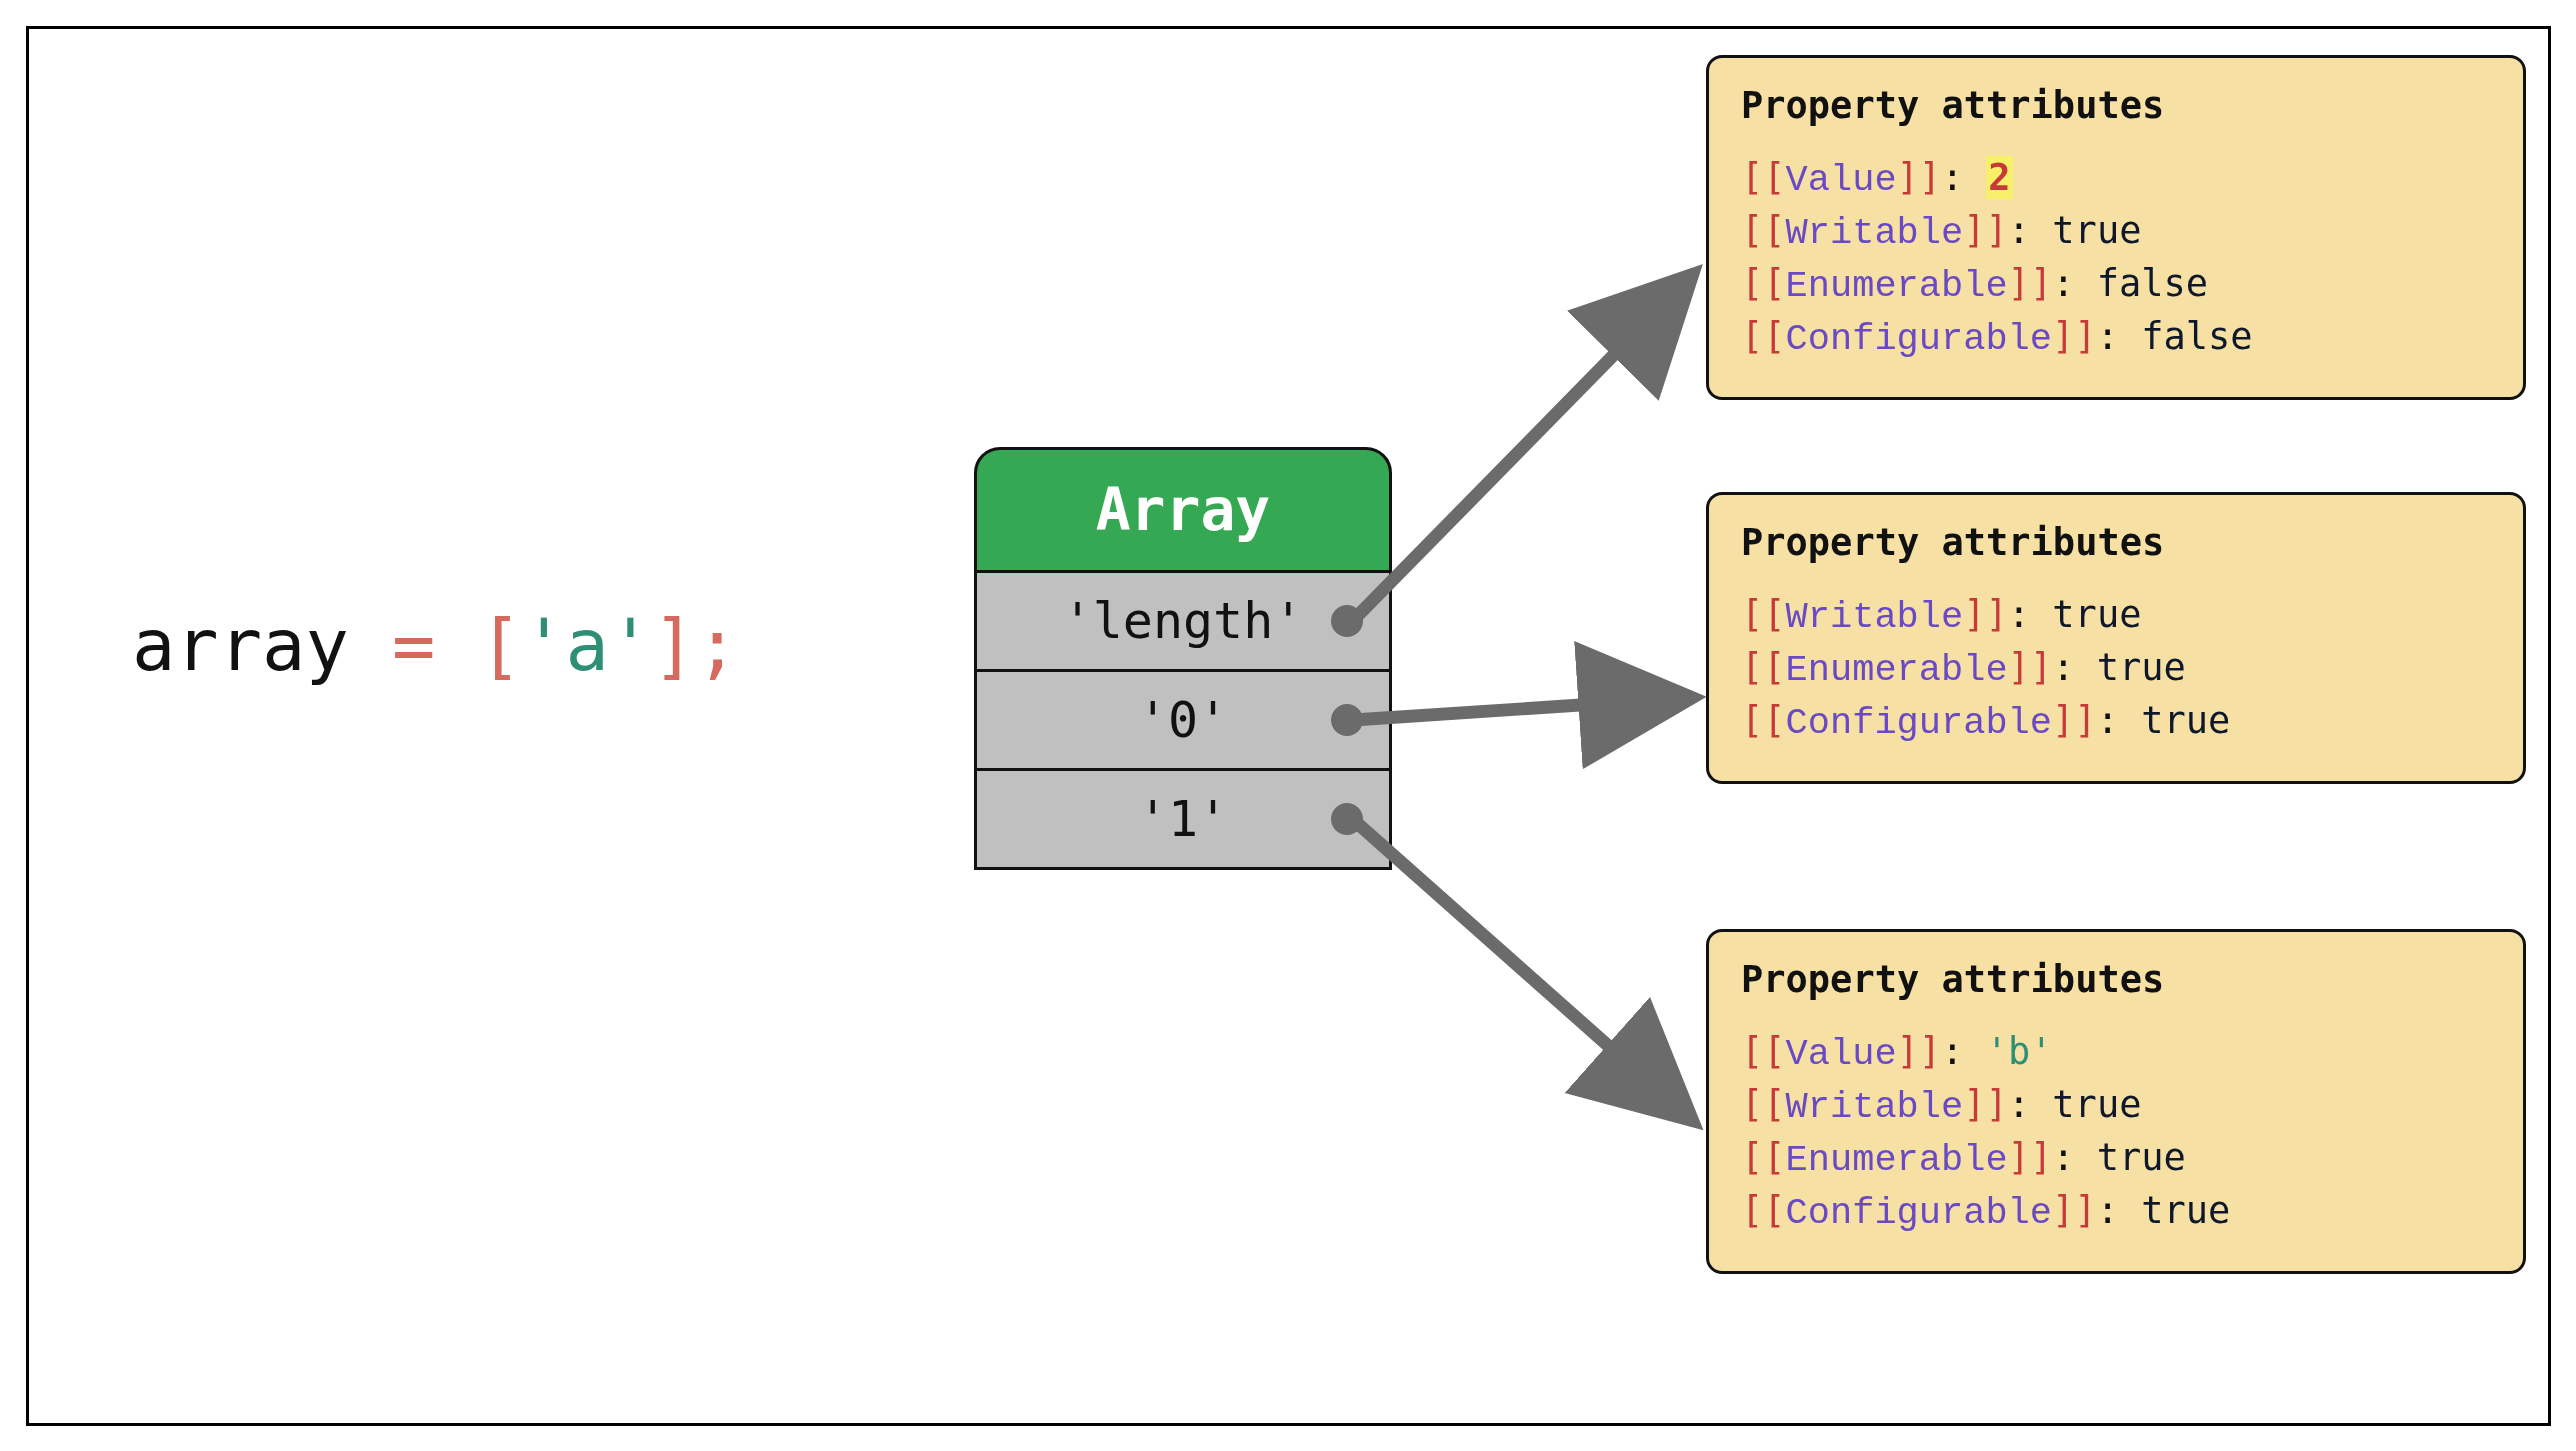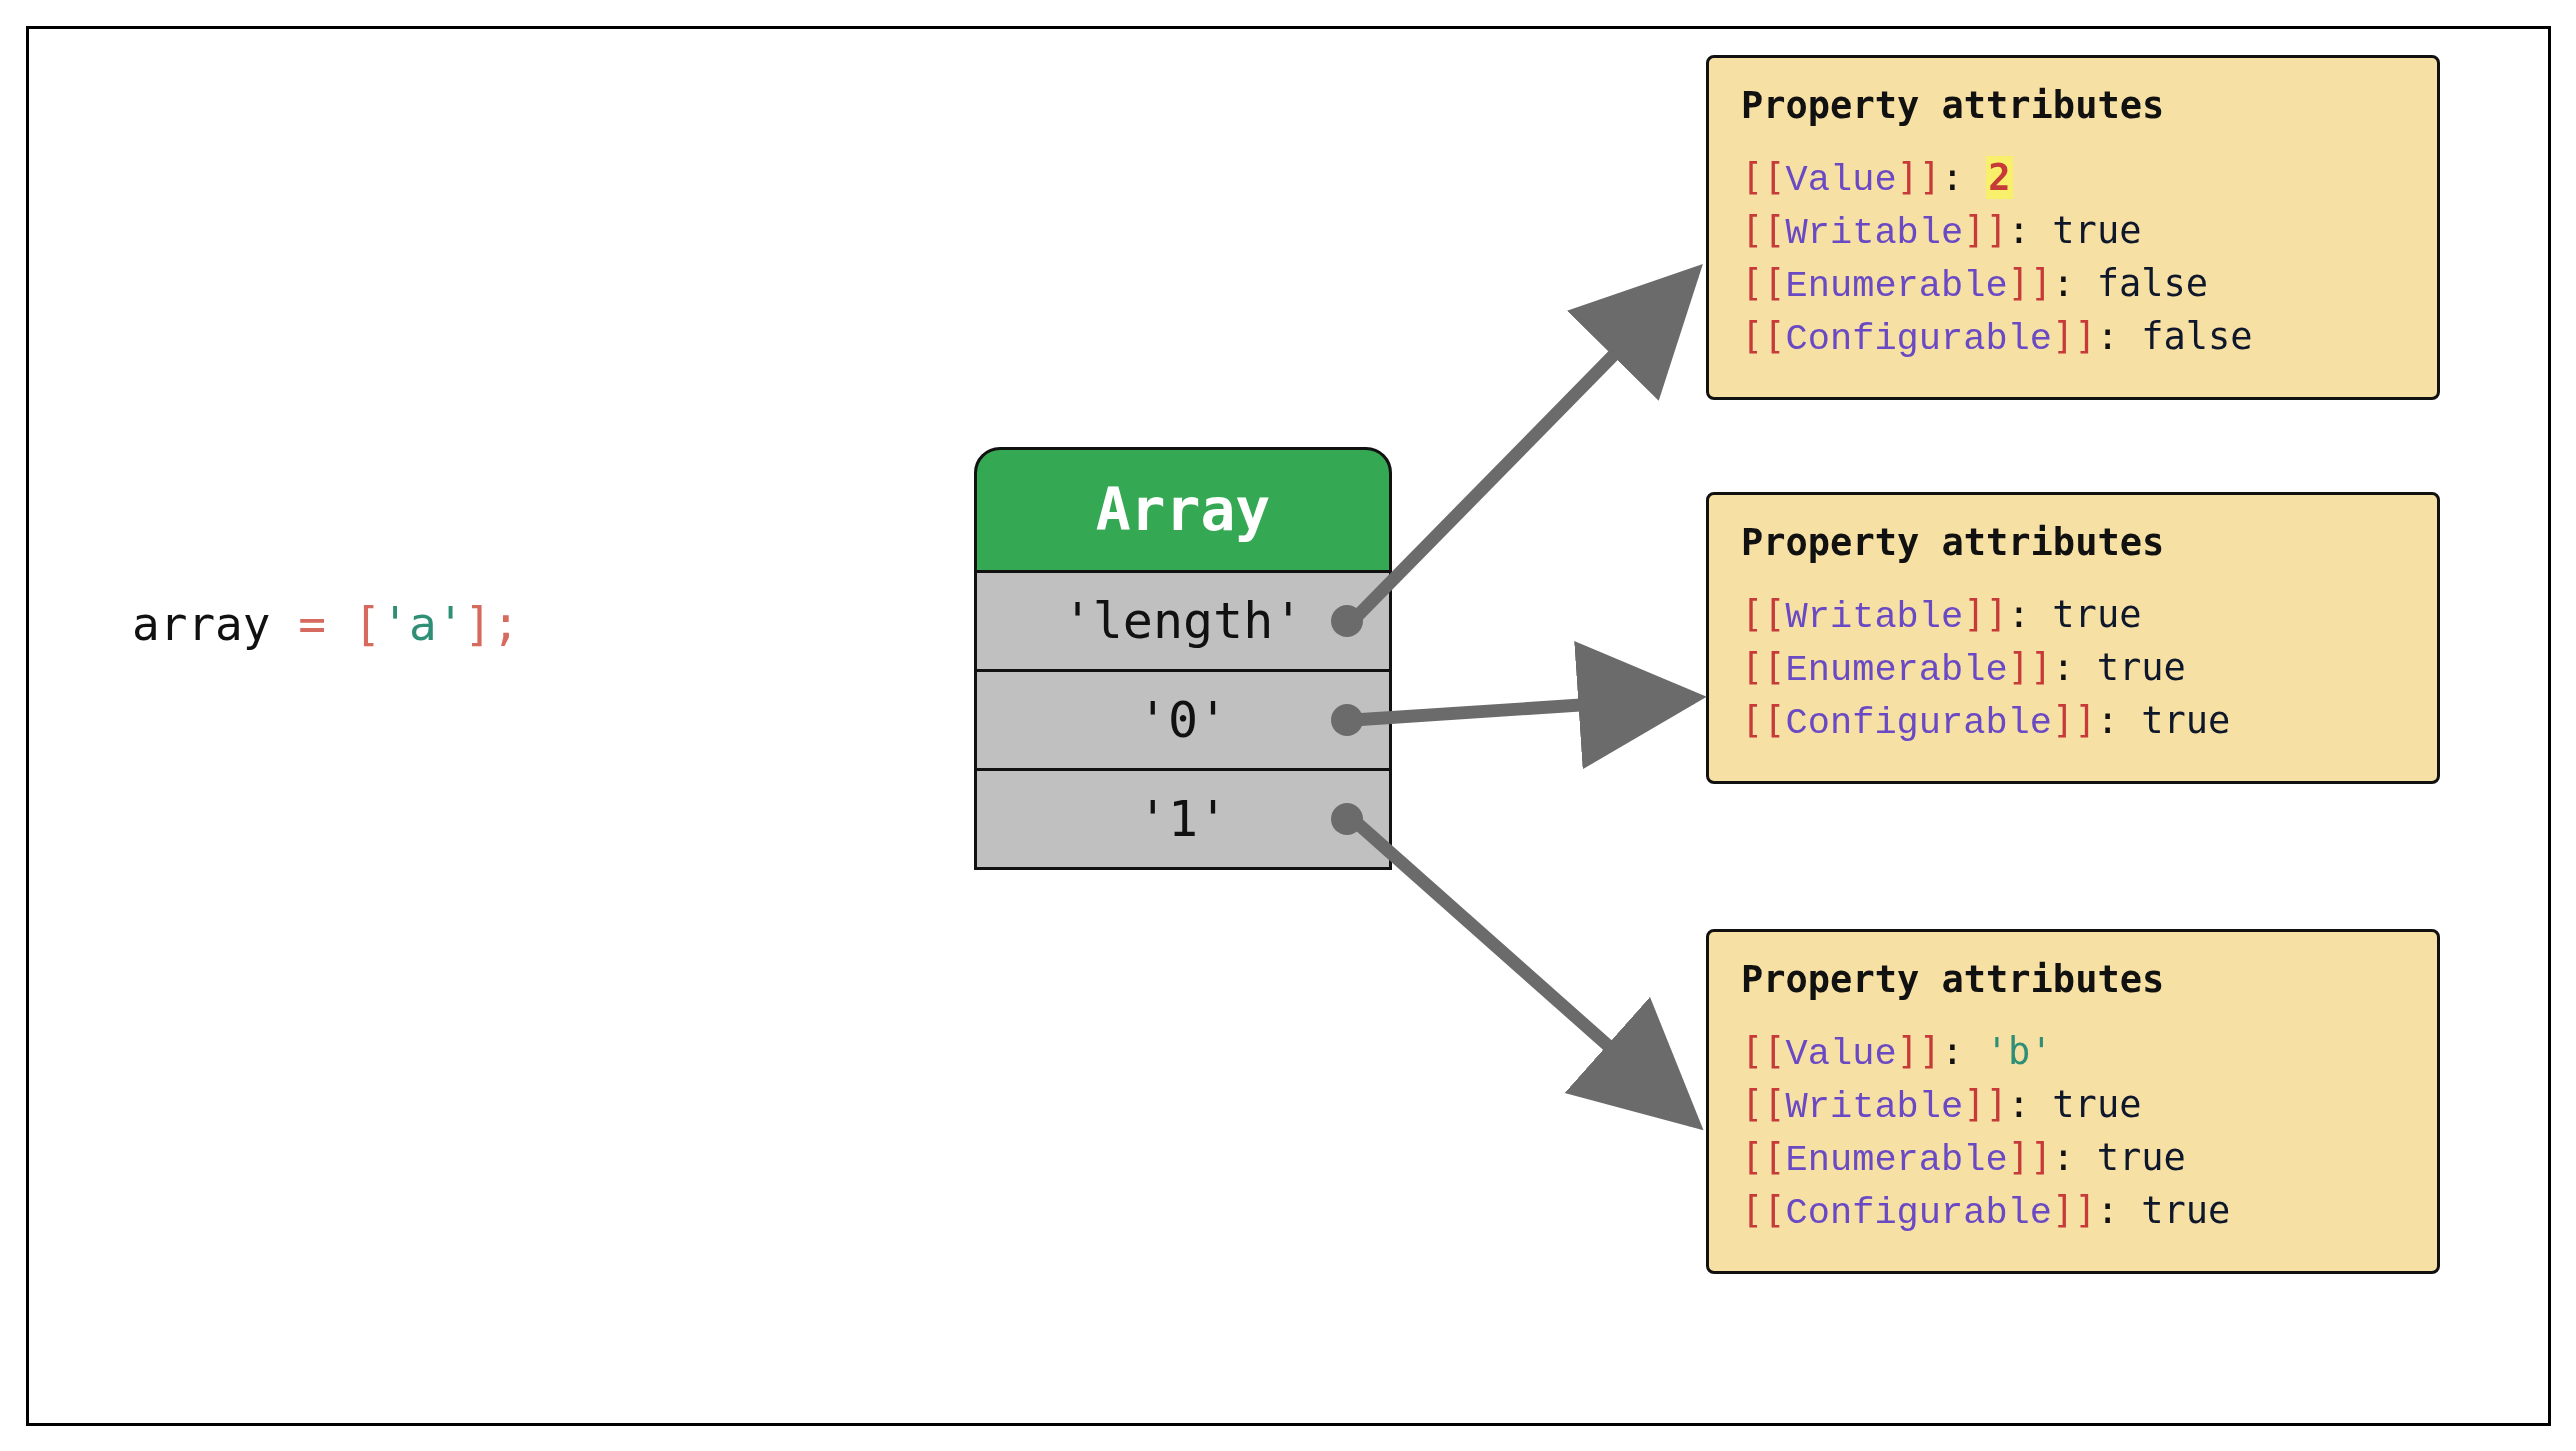--- a/index.html
+++ b/index.html
@@ -3,21 +3,21 @@
 <meta charset="utf-8">
 <style>
   * { box-sizing: border-box; margin: 0; padding: 0; }
   html, body { width: 2576px; height: 1451px; background: #fff; font-family: "Segoe UI", Arial, sans-serif; }
   .frame {
     position: absolute; left: 26px; top: 26px; width: 2525px; height: 1400px;
     border: 3.9px solid #000;
   }
   .code-block {
     position: absolute; left: 103px; top: 559px;
-    font-family: "Consolas", "Menlo", monospace; font-size: 46px; line-height: 1.6;
+    font-family: "Consolas", "Menlo", monospace; font-size: 72px; line-height: 1.6;
   }
   .code-line { white-space: pre; }
   .c-black { color: #111; }
   .c-teal { color: #2f8f76; }
   .c-salmon { color: #d66a5e; }
   .array-box {
     position: absolute; left: 945px; top: 418px; width: 418px;
   }
   .array-header {
     background: #35a853; color: #fff; text-align: center;
@@ -29,22 +29,22 @@
     background: #c0c0c0; font-family: "Consolas", monospace; font-size: 50px;
     color: #111; text-align: center; padding: 19px 16px; border-top: 3.9px solid #111;
     position: relative;
   }
   .array-cell:first-child { border-top: none; }
   .dot {
     position: absolute; right: 26px; top: 50%; transform: translateY(-50%);
     width: 32px; height: 32px; background: #6b6b6b; border-radius: 50%;
   }
   .prop-card {
-    position: absolute; left: 1677px; width: 734px;
-    background: #f6e0a4; border: 3.9px solid #111; border-radius: 8px;
+    position: absolute; left: 1677px; width: 820px;
+    background: #f6e0a4; border: 3.9px solid #111; border-radius: 16px;
     padding: 26px 32px 32px 32px;
   }
   .prop-title {
     font-family: "Consolas", monospace; font-size: 37px; font-weight: 700;
     color: #111; margin-bottom: 26px;
   }
   .prop-line {
     font-family: "Consolas", monospace; font-size: 37px; line-height: 1.35;
     white-space: pre;
   }

